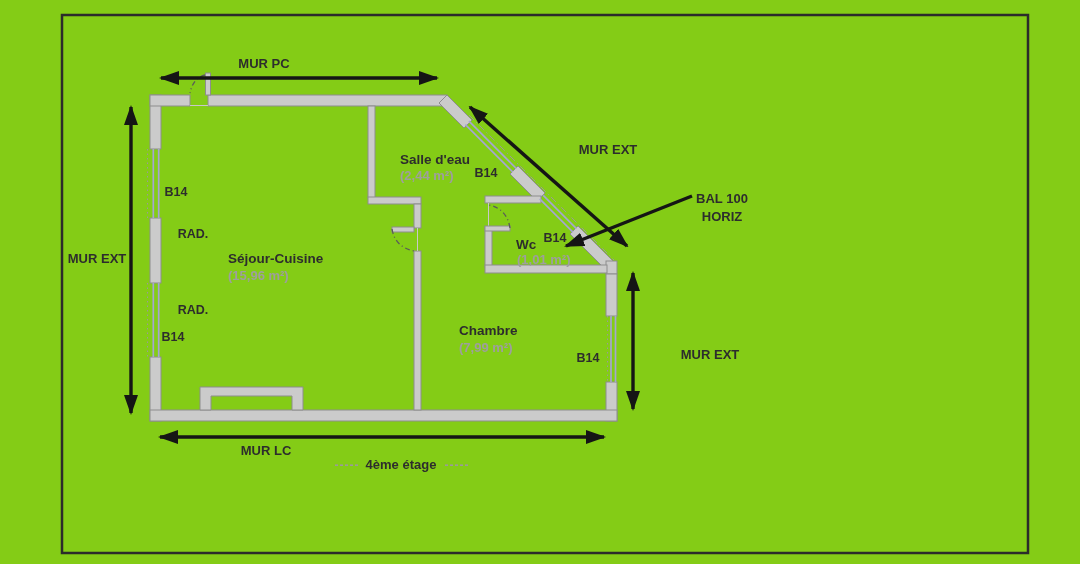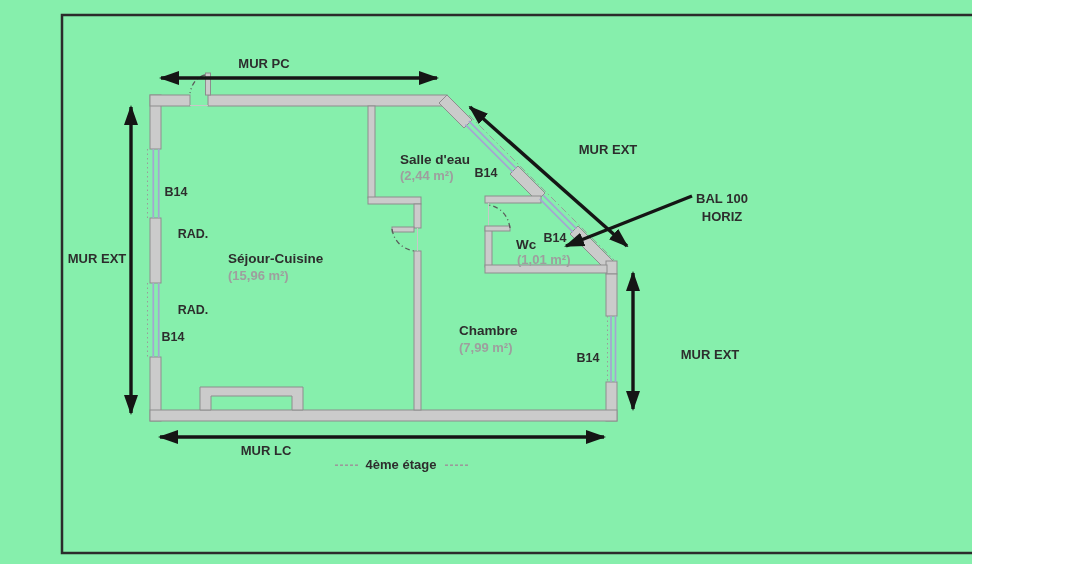--- a/index.html
+++ b/index.html
@@ -1,16 +1,16 @@
 <!DOCTYPE html>
 <html style="--wall-fill: #cbcbcb; --wall-stroke: #8d8d8d; --window-color: #a5a5d2; --axis-color: #9a9a9a; --arrow-color: #151515; --swing-color: #5a5a5a; --text-color: #2d2d2d; --area-color: #9e9e9e; --thresh-color: #c8c8c8; --frame-color: #2b2b2b;"><head>
 <meta charset="utf-8">
 <style>
   html,body{margin:0;padding:0;background:#fff;}
-  .stage{position:relative;width:972px;height:564px;background:#86efac;overflow:hidden;
+  .stage{position:relative;width:1080px;height:564px;background:#84cc16;overflow:hidden;
          font-family:"Liberation Sans",sans-serif;}
   svg{display:block;}
   .frame{fill:none;stroke:var(--frame-color,#2b2b2b);stroke-width:2.5;}
   .wall{fill:var(--wall-fill,#cbcbcb);stroke:var(--wall-stroke,#8d8d8d);stroke-width:1;}
   .leaf{fill:var(--wall-fill,#cbcbcb);stroke:var(--wall-stroke,#8d8d8d);stroke-width:1;}
   .win{stroke:var(--window-color,#a5a5d2);stroke-width:1.7;fill:none;}
   .axis{stroke:var(--axis-color,#9a9a9a);stroke-width:1;fill:none;stroke-dasharray:7 3 1.5 3;}
   .axisdot{stroke:var(--axis-color,#9a9a9a);stroke-width:1;fill:none;stroke-dasharray:1.5 3;}
   .thresh{stroke:var(--thresh-color,#c8c8c8);stroke-width:1;fill:none;}
   .swing{fill:none;stroke:var(--swing-color,#5a5a5a);stroke-width:1.3;stroke-dasharray:5 3 1 3;}

